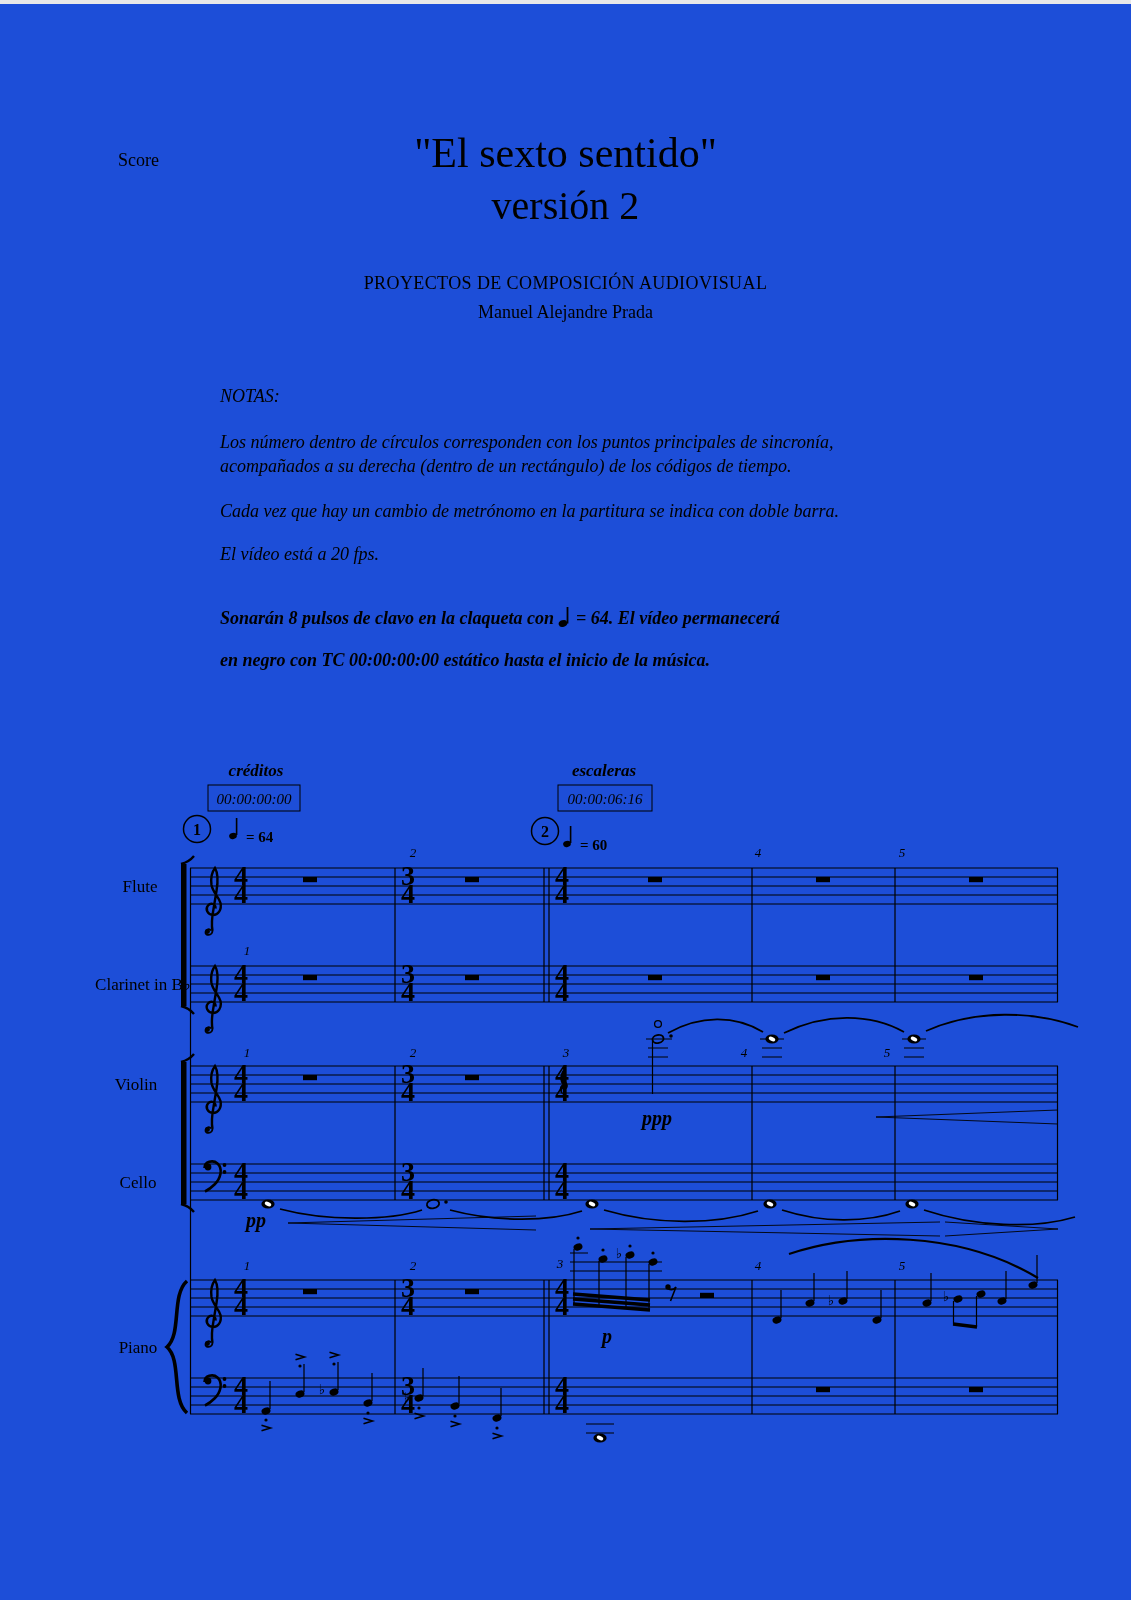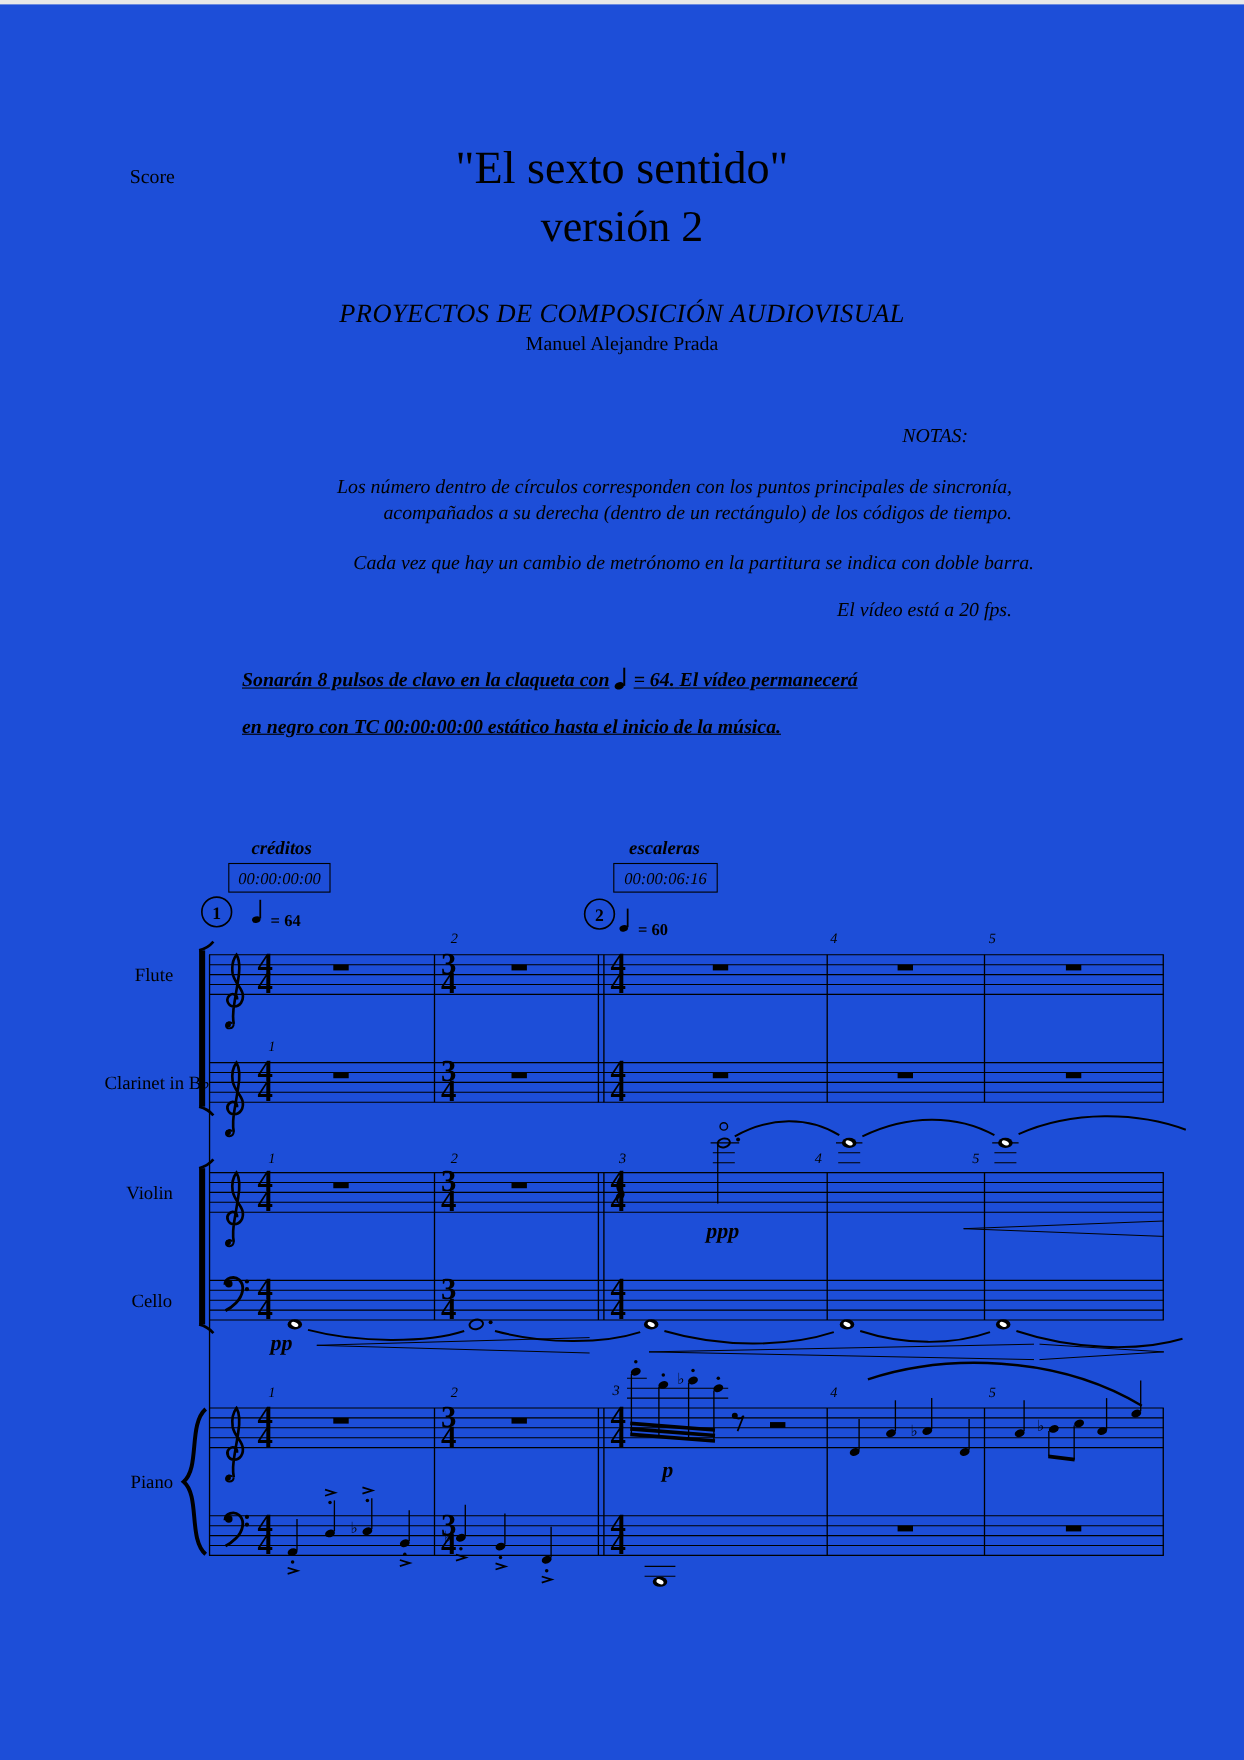--- a/index.html
+++ b/index.html
@@ -4,24 +4,24 @@
 <style>
   html,body{margin:0;padding:0;background:#e8e8e8;}
   .page{position:relative;width:1131px;height:1600px;margin:4px auto;background:#1d4ed8;
         font-family:"Liberation Serif",serif;color:#000;overflow:hidden;}
   .abs{position:absolute;}
   .center{left:0;width:100%;text-align:center;}
   .score-label{font-size:18px;}
   .title1{font-size:42px;}
   .title2{font-size:40px;}
   .sub{font-size:18px;}
-  .course{font-size:24px;letter-spacing:.4px;font-style:italic;}
+  .course{font-size:18px;letter-spacing:.4px;}
   .author{font-size:18px;}
-  .notes{font-style:italic;font-size:18px;line-height:24px;text-align:right;}
-  .boldnotes{font-style:italic;font-weight:bold;font-size:18px;text-decoration:underline;}
+  .notes{font-style:italic;font-size:18px;line-height:24px;}
+  .boldnotes{font-style:italic;font-weight:bold;font-size:18px;}
   .noteglyph{display:inline-block;vertical-align:-4px;margin:0 4px;}
   svg text{fill:#000;}
   .ilabel{font-family:"Liberation Serif","DejaVu Sans",serif;font-size:17px;text-anchor:middle;}
   .mnum{font-family:"Liberation Serif",serif;font-style:italic;font-size:13px;text-anchor:middle;}
   .tsig{font-family:"Liberation Serif",serif;font-weight:bold;font-size:28px;text-anchor:middle;}
   .dyn{font-family:"Liberation Serif",serif;font-style:italic;font-weight:bold;font-size:20px;text-anchor:middle;}
   .mk{font-family:"Liberation Serif",serif;font-style:italic;font-weight:bold;font-size:17px;text-anchor:middle;}
   .tc{font-family:"Liberation Serif",serif;font-style:italic;font-size:15px;text-anchor:middle;}
   .rn{font-family:"Liberation Serif",serif;font-weight:bold;font-size:16px;text-anchor:middle;}
   .tempo{font-family:"Liberation Serif",serif;font-weight:bold;font-size:15px;}

